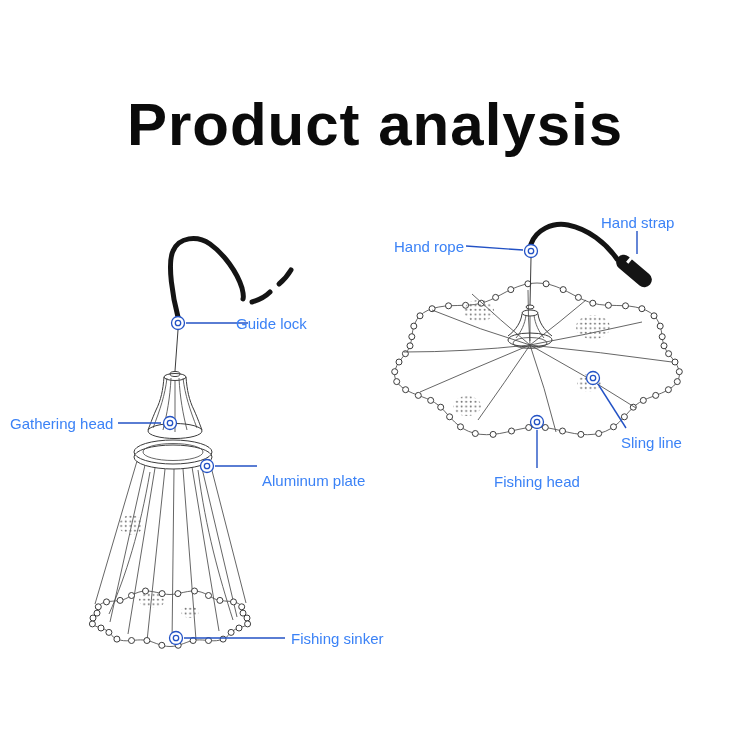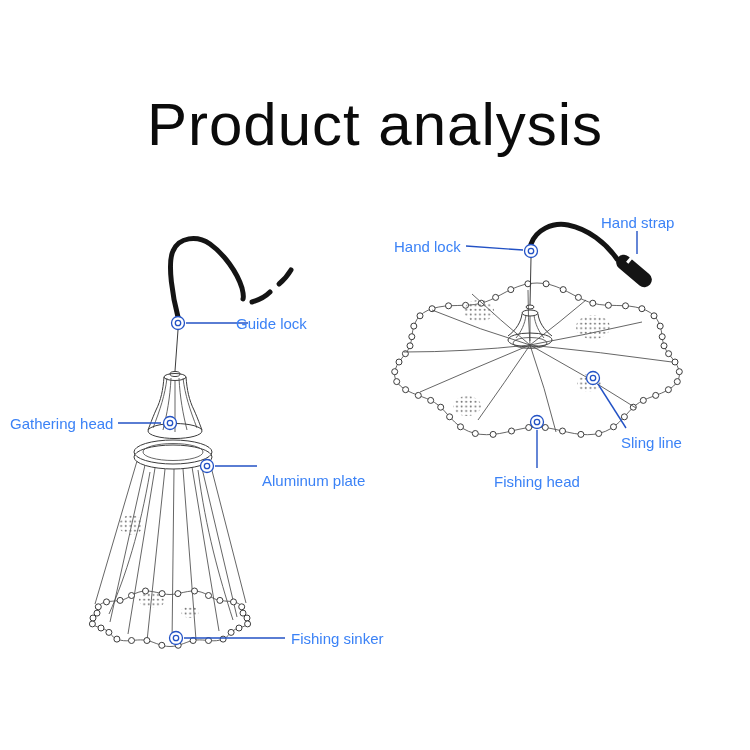--- a/index.html
+++ b/index.html
@@ -1,19 +1,19 @@
 <!DOCTYPE html>
 <html style="--accent: #2352c5;"><head>
 <meta charset="utf-8">
 <style>
   *{margin:0;padding:0;box-sizing:border-box}
   html,body{width:750px;height:750px;background:#ffffff;font-family:"Liberation Sans",sans-serif}
   .stage{position:relative;width:750px;height:750px;background:#fff;overflow:hidden}
   .title{position:absolute;top:90px;left:0;width:100%;text-align:center;
-         font-size:60px;font-weight:400;color:#0b0b0b;letter-spacing:1px}
+         font-size:60px;font-weight:700;color:#0b0b0b;letter-spacing:1px}
   .lbl{position:absolute;font-size:15px;color:#3b82f6;white-space:nowrap}
   svg.art{position:absolute;left:0;top:0}
   .thin{fill:none;stroke:#3c3c3c;stroke-width:1}
   .hair{fill:none;stroke:#4a4a4a;stroke-width:.85}
   .rope{fill:none;stroke:#141414;stroke-width:5;stroke-linecap:round}
   .leader{stroke:var(--accent,#2352c5);stroke-width:1.4;fill:none}
   .marker circle{fill:#ffffff;stroke:var(--accent,#2352c5);stroke-width:1.3}
   .beads circle{fill:#ffffff;stroke:#3c3c3c;stroke-width:1}
   .mesh{fill:url(#dots);stroke:none}
 </style>
@@ -256,17 +256,17 @@
         <circle cx="537" cy="422" r="6.5"></circle>
           <circle cx="537" cy="422" r="2.7"></circle>
       </g>
     </g>
   </svg>
 
   <span class="lbl" style="left:236px;top:315px">Guide lock</span>
   <span class="lbl" style="left:10px;top:415px">Gathering head</span>
   <span class="lbl" style="left:262px;top:472px">Aluminum plate</span>
   <span class="lbl" style="left:291px;top:630px">Fishing sinker</span>
-  <span class="lbl" style="left:394px;top:238px">Hand lock</span>
+  <span class="lbl" style="left:394px;top:238px">Hand rope</span>
   <span class="lbl" style="left:601px;top:214px">Hand strap</span>
   <span class="lbl" style="left:621px;top:434px">Sling line</span>
   <span class="lbl" style="left:494px;top:473px">Fishing head</span>
 </div>
 
 </body></html>

